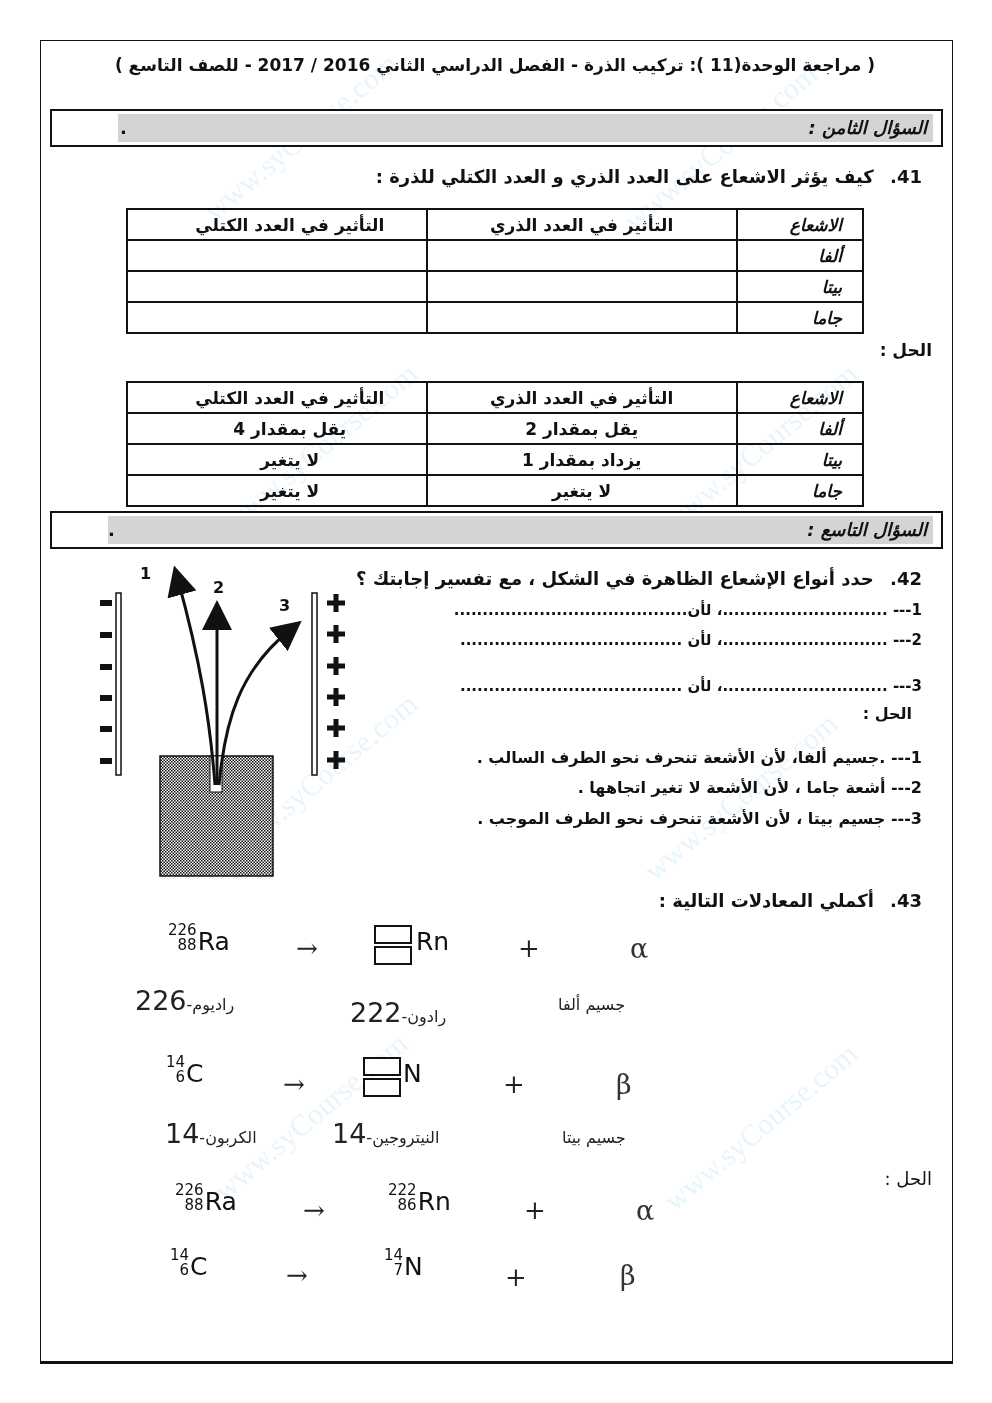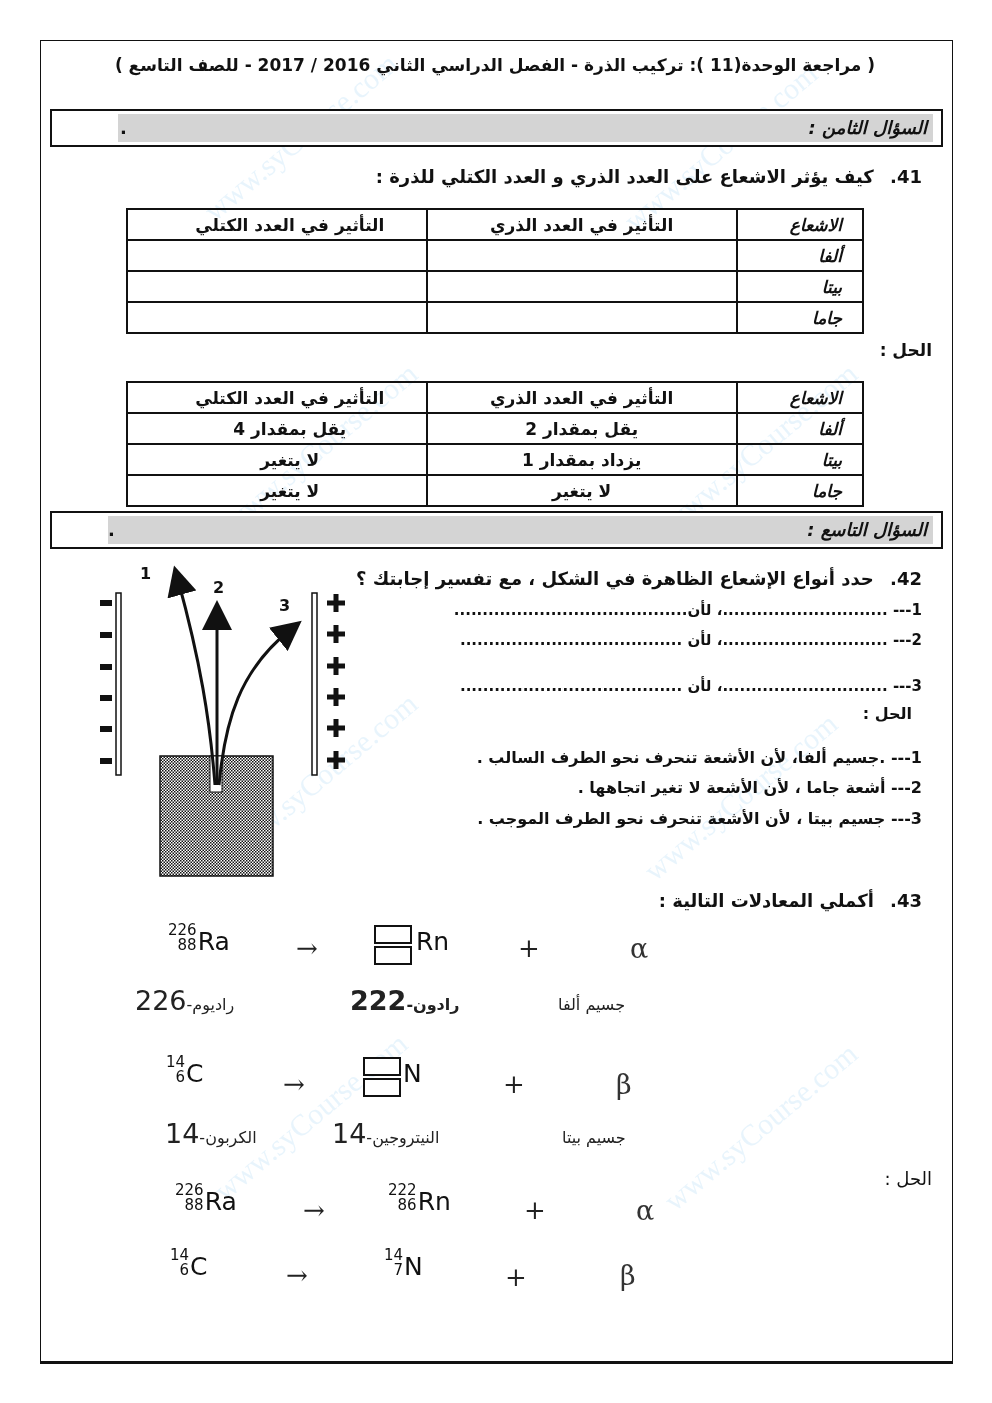--- a/index.html
+++ b/index.html
@@ -269,21 +269,21 @@
     <div></div>
   </div>
   <div class="nuc" style="left:416px;top:2px;">Rn</div>
   <div class="op" style="left:518px;top:8px;">+</div>
   <div class="greek" style="left:630px;top:8px;">α</div>
 </div>
 <div class="eq-row" style="top:985px;">
   <div class="name-label" style="left:135px;top:0;">
     <span>راديوم</span><span>-</span><span class="num">226</span>
   </div>
-  <div class="name-label" style="left:350px;top:0;font-weight:bold;">
+  <div class="name-label" style="left:350px;top:12px;">
     <span>رادون</span><span>-</span><span class="num">222</span>
   </div>
   <div class="name-label" style="left:558px;top:10px;">جسيم ألفا</div>
 </div>
 
 <div class="eq-row" style="top:1057px;">
   <div class="nuc" style="left:166px;top:0;">
     <span class="scripts"><span>14</span><span>6</span></span><span class="sym">C</span>
   </div>
   <div class="op" style="left:283px;top:12px;">→</div>

